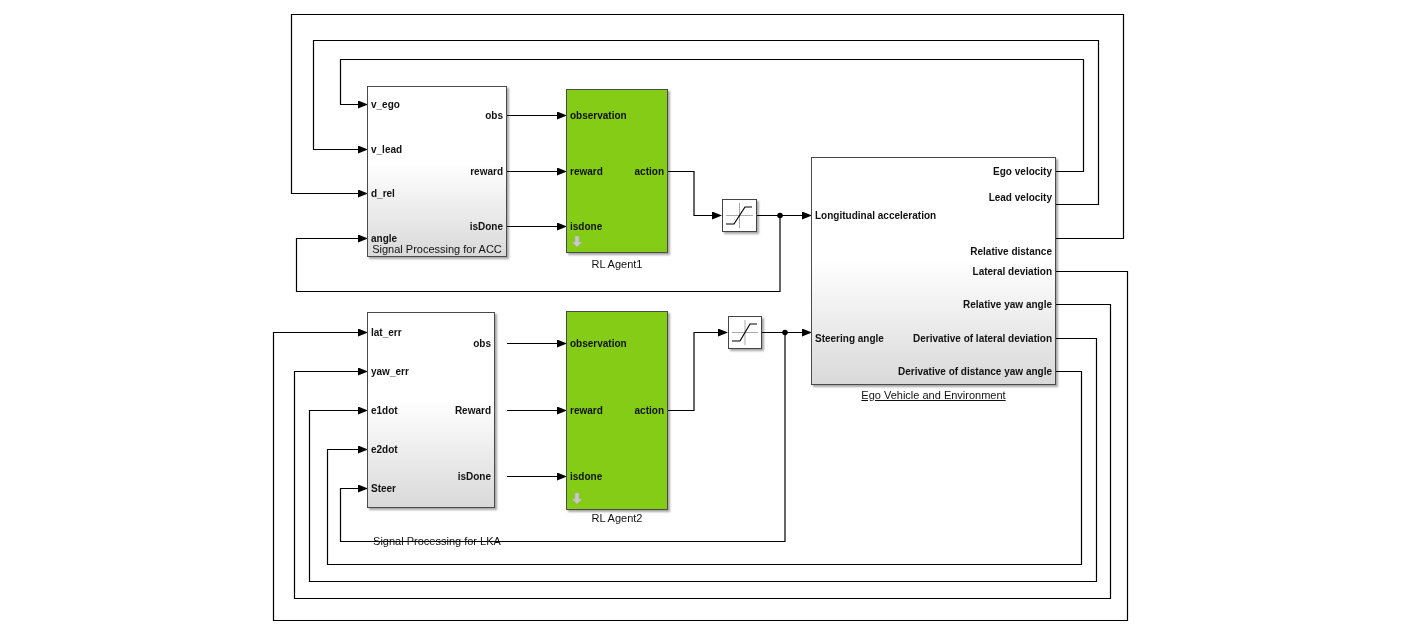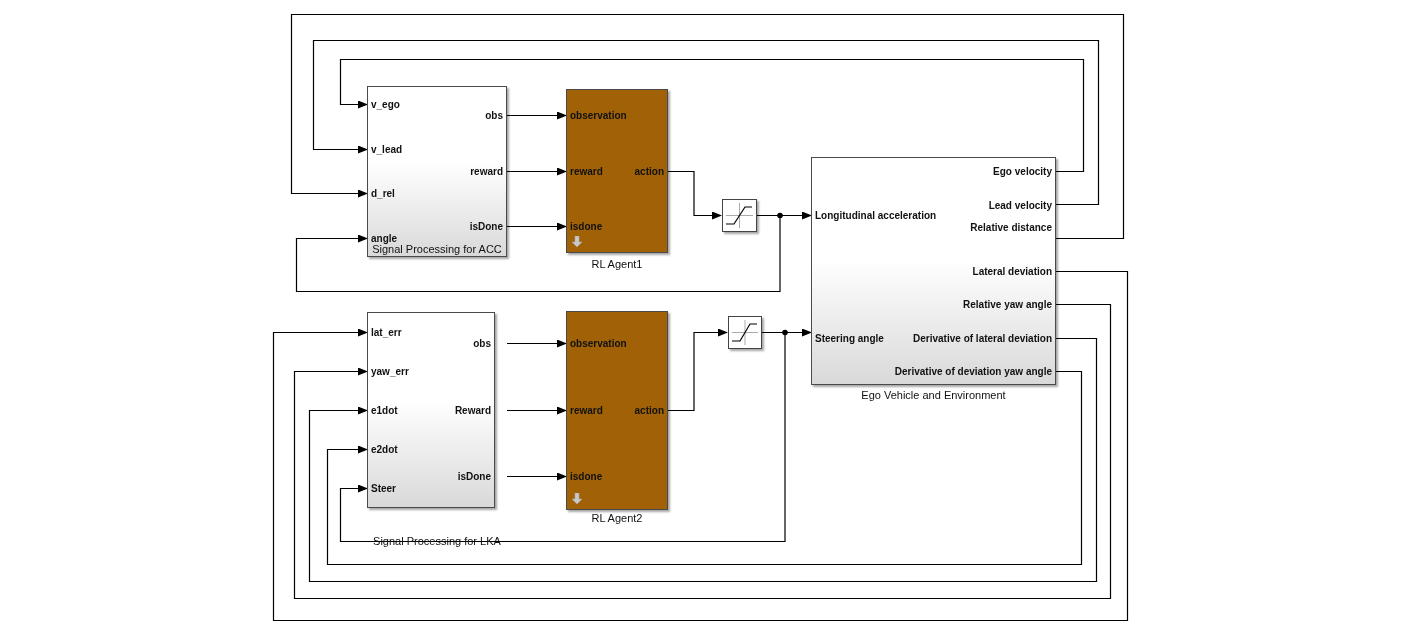--- a/index.html
+++ b/index.html
@@ -5,21 +5,21 @@
   html, body { margin: 0; padding: 0; background: #ffffff; }
   body { width: 1402px; height: 634px; position: relative; overflow: hidden;
          font-family: "Liberation Sans", sans-serif; }
   #canvas { position: absolute; left: 0; top: 0; width: 1402px; height: 634px; }
   .block {
     position: absolute; box-sizing: border-box;
     border: 1px solid #4a4a4a;
     background: linear-gradient(to bottom, #ffffff 0%, #ffffff 45%, #d9d9d9 100%);
     box-shadow: 2px 2px 2px rgba(0,0,0,0.35);
   }
-  .block.white { background: #a16207; }
+  .block.white { background: #84cc16; }
   .port { position: absolute; font-size: 10px; color: #111; white-space: nowrap; line-height: 12px; font-weight: bold; }
   .port.in { left: 3px; }
   .port.out { right: 3px; text-align: right; }
   .caption { position: absolute; font-size: 11px; color: #111; white-space: nowrap; text-align: center; }
   .agent-arrow { position: absolute; left: 4px; bottom: 4px; width: 12px; height: 12px; }
   .sat-block { position: absolute; box-sizing: border-box; border: 1px solid #444; background: #fff;
                box-shadow: 2px 2px 2px rgba(0,0,0,0.35); }
 </style>
 </head>
 <body>
@@ -123,20 +123,20 @@
     <line x1="16" y1="3" x2="16" y2="28" stroke="#aaa" stroke-width="1"></line>
     <line x1="3" y1="15.5" x2="29" y2="15.5" stroke="#aaa" stroke-width="1"></line>
     <polyline points="3,24 11,24 21,7 28,7" fill="none" stroke="#000" stroke-width="1.2"></polyline>
   </svg>
 </div>
 
 <div class="block" style="left:811px;top:157px;width:245px;height:228px;">
   <span class="port in" style="top:52px;">Longitudinal acceleration</span>
   <span class="port in" style="top:175px;text-align:center;">Steering angle</span>
   <span class="port out" style="top:8px;">Ego velocity</span>
-  <span class="port out" style="top:42px;">Lead velocity</span>
-  <span class="port out" style="top:64px;">Relative distance</span>
+  <span class="port out" style="top:34px;">Lead velocity</span>
+  <span class="port out" style="top:88px;">Relative distance</span>
   <span class="port out" style="top:108px;">Lateral deviation</span>
   <span class="port out" style="top:141px;">Relative yaw angle</span>
   <span class="port out" style="top:175px;">Derivative of lateral deviation</span>
-  <span class="port out" style="top:208px;">Derivative of deviation yaw angle</span>
+  <span class="port out" style="top:208px;">Derivative of distance yaw angle</span>
 </div>
-<div class="caption" style="left:811px;top:389px;width:245px;">Ego Vehicle and Environment</div>
+<div class="caption" style="left:811px;top:389px;width:245px;text-decoration:underline;">Ego Vehicle and Environment</div>
 
 </body></html>

